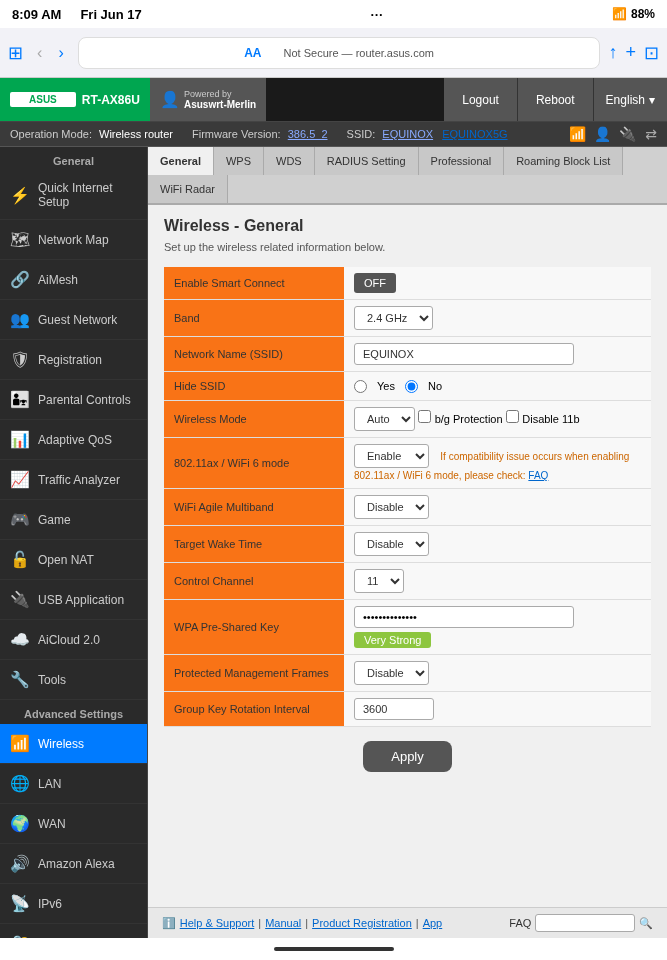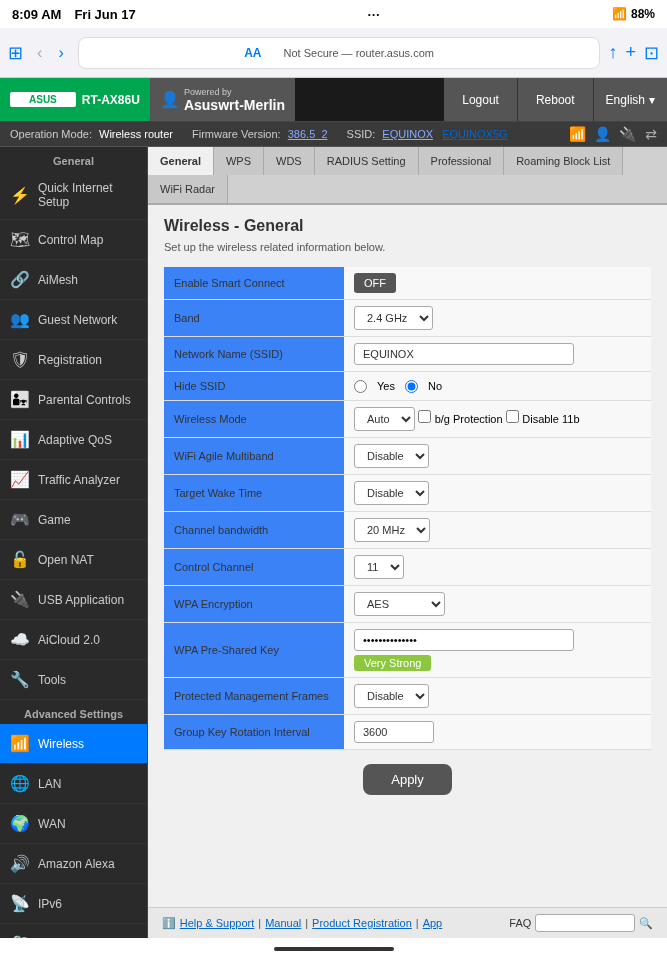--- a/index.html
+++ b/index.html
@@ -9,21 +9,21 @@
     .status-bar {
       background: #fff;
       height: 28px;
       display: flex;
       align-items: center;
       justify-content: space-between;
       padding: 0 12px;
       font-size: 13px;
       font-weight: 600;
     }
-    .status-bar-left { display: flex; align-items: center; gap: 13px; }
+    .status-bar-left { display: flex; align-items: center; gap: 19px; }
     .status-bar-center { display: flex; gap: 4px; }
     .status-bar-right { display: flex; align-items: center; gap: 4px; font-size: 12px; }
 
     
     .browser-bar {
       background: #f2f2f7;
       height: 50px;
       display: flex;
       align-items: center;
       padding: 0 8px;
@@ -195,21 +195,21 @@
 
     
     .form-table { width: 100%; border-collapse: collapse; }
     .form-row { border-bottom: 1px solid #ddd; }
     .form-label {
       padding: 8px 10px;
       font-size: 11px;
       color: #333;
       width: 180px;
       vertical-align: middle;
-      background: #3b82f6;
+      background: #f97316;
     }
     .form-value {
       padding: 6px 10px;
       vertical-align: middle;
       background: #f8f8f8;
     }
 
     
     .toggle-off {
       background: #555;
@@ -356,21 +356,21 @@
 
   <div class="router-header">
     <div class="router-brand">
       <span class="asus-logo">ASUS</span>
       <span style="color:#fff;font-size:12px;">RT-AX86U</span>
     </div>
     <div class="powered-by">
       <span style="font-size:16px;">👤</span>
       <div>
         <div style="font-size:9px;">Powered by</div>
-        <div style="font-size:14px;color:#fff;font-weight:bold;">Asuswrt-Merlin</div>
+        <div style="font-size:10px;color:#fff;font-weight:bold;">Asuswrt-Merlin</div>
       </div>
     </div>
     <div class="header-buttons">
       <button class="header-btn">Logout</button>
       <button class="header-btn">Reboot</button>
       <button class="lang-btn">
         <span>English</span>
         <span>▾</span>
       </button>
     </div>
@@ -398,21 +398,21 @@
 
     <div class="sidebar">
       <div class="sidebar-section-title">General</div>
 
       <div class="sidebar-item">
         <span class="sidebar-icon">⚡</span>
         <span>Quick Internet Setup</span>
       </div>
       <div class="sidebar-item">
         <span class="sidebar-icon">🗺</span>
-        <span>Control Map</span>
+        <span>Network Map</span>
       </div>
       <div class="sidebar-item">
         <span class="sidebar-icon">🔗</span>
         <span>AiMesh</span>
       </div>
       <div class="sidebar-item">
         <span class="sidebar-icon">👥</span>
         <span>Guest Network</span>
       </div>
       <div class="sidebar-item">
@@ -540,20 +540,30 @@
             <td class="form-label">Wireless Mode</td>
             <td class="form-value">
               <select class="form-select">
                 <option>Auto</option>
               </select>
               <input type="checkbox" style=""> <span style="font-size:11px;">b/g Protection</span>
               <input type="checkbox" style=""> <span style="font-size:11px;">Disable 11b</span>
             </td>
           </tr>
 
+          <tr class="form-row">
+            <td class="form-label">802.11ax / WiFi 6 mode</td>
+            <td class="form-value">
+              <select class="form-select">
+                <option>Enable</option>
+                <option>Disable</option>
+              </select>
+              <span class="note-text">If compatibility issue occurs when enabling 802.11ax / WiFi 6 mode, please check: <span class="note-link">FAQ</span></span>
+            </td>
+          </tr>
 
           <tr class="form-row">
             <td class="form-label">WiFi Agile Multiband</td>
             <td class="form-value">
               <select class="form-select">
                 <option>Disable</option>
                 <option>Enable</option>
               </select>
             </td>
           </tr>
@@ -561,53 +571,33 @@
           <tr class="form-row">
             <td class="form-label">Target Wake Time</td>
             <td class="form-value">
               <select class="form-select">
                 <option>Disable</option>
                 <option>Enable</option>
               </select>
             </td>
           </tr>
 
-          <tr class="form-row">
-            <td class="form-label">Channel bandwidth</td>
-            <td class="form-value">
-              <select class="form-select">
-                <option>20 MHz</option>
-                <option>40 MHz</option>
-                <option>80 MHz</option>
-              </select>
-            </td>
-          </tr>
 
           <tr class="form-row">
             <td class="form-label">Control Channel</td>
             <td class="form-value">
               <select class="form-select">
                 <option>11</option>
                 <option>1</option>
                 <option>6</option>
               </select>
             </td>
           </tr>
 
 
-          <tr class="form-row">
-            <td class="form-label">WPA Encryption</td>
-            <td class="form-value">
-              <select class="form-select">
-                <option>AES</option>
-                <option>TKIP</option>
-                <option>TKIP+AES</option>
-              </select>
-            </td>
-          </tr>
 
           <tr class="form-row">
             <td class="form-label">WPA Pre-Shared Key</td>
             <td class="form-value">
               <div>
                 <input type="password" class="password-field" value="password123456" style="">
                 <div><span class="strength-badge">Very Strong</span></div>
               </div>
             </td>
           </tr>

